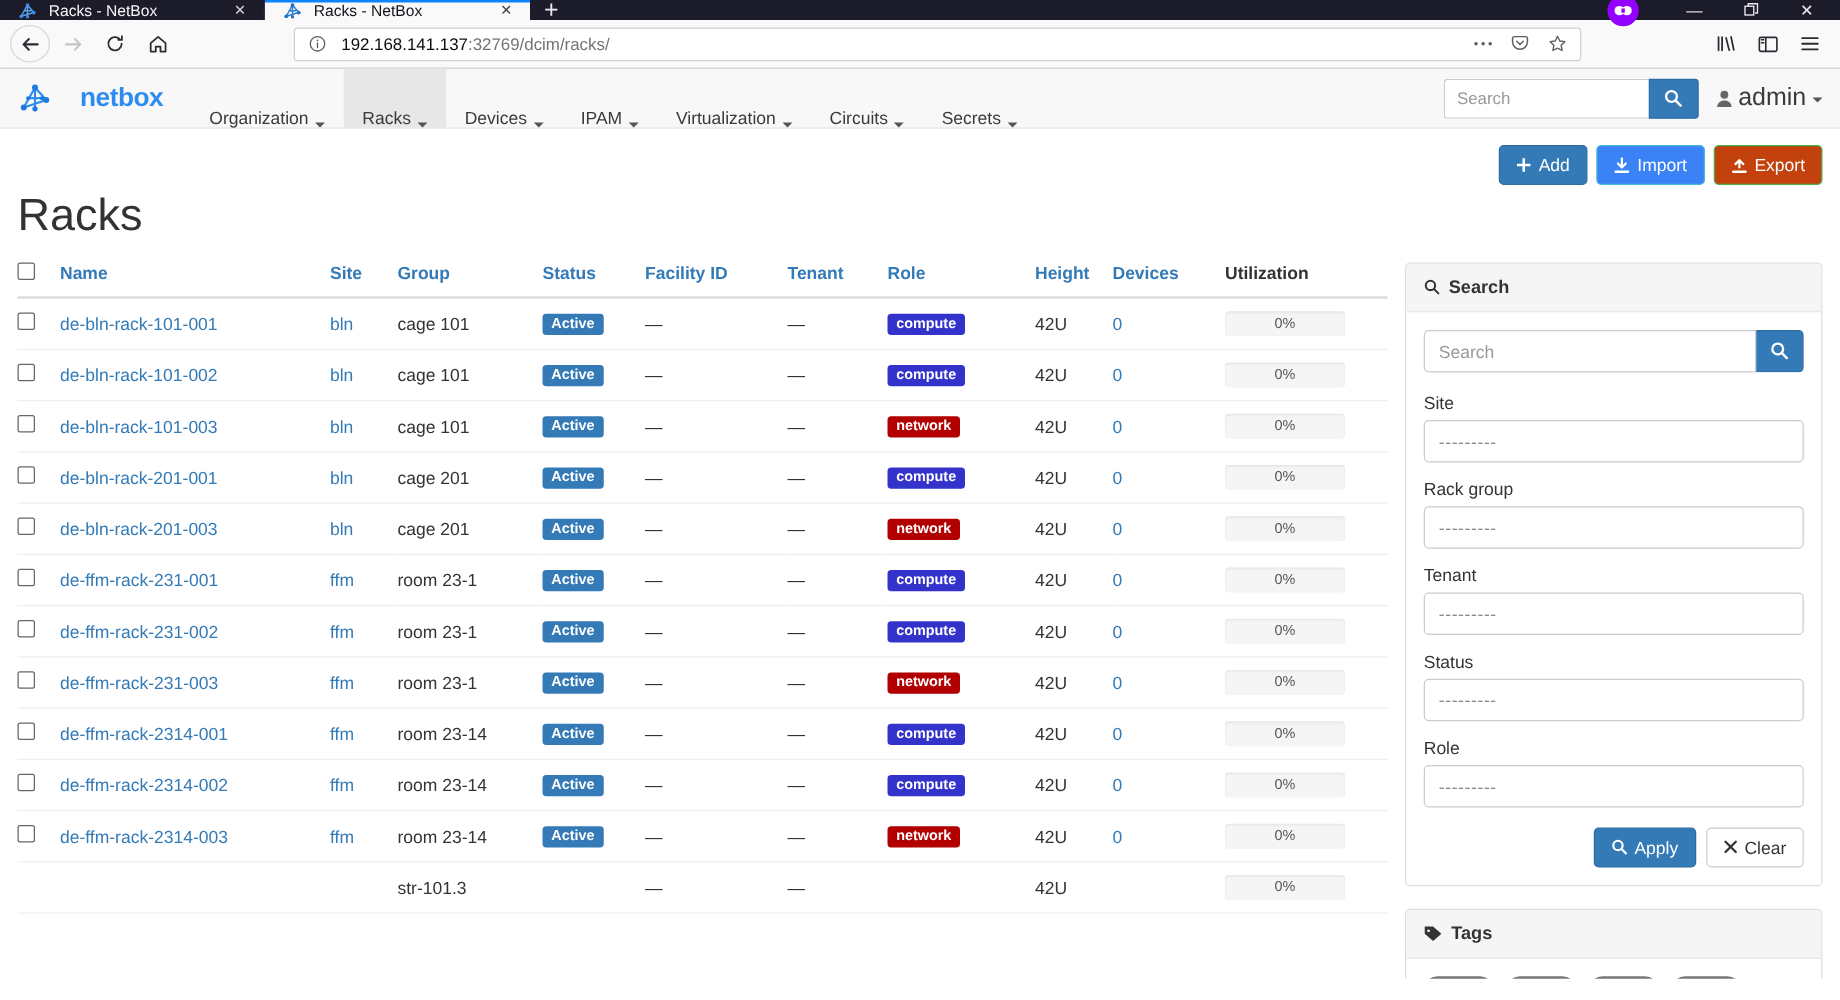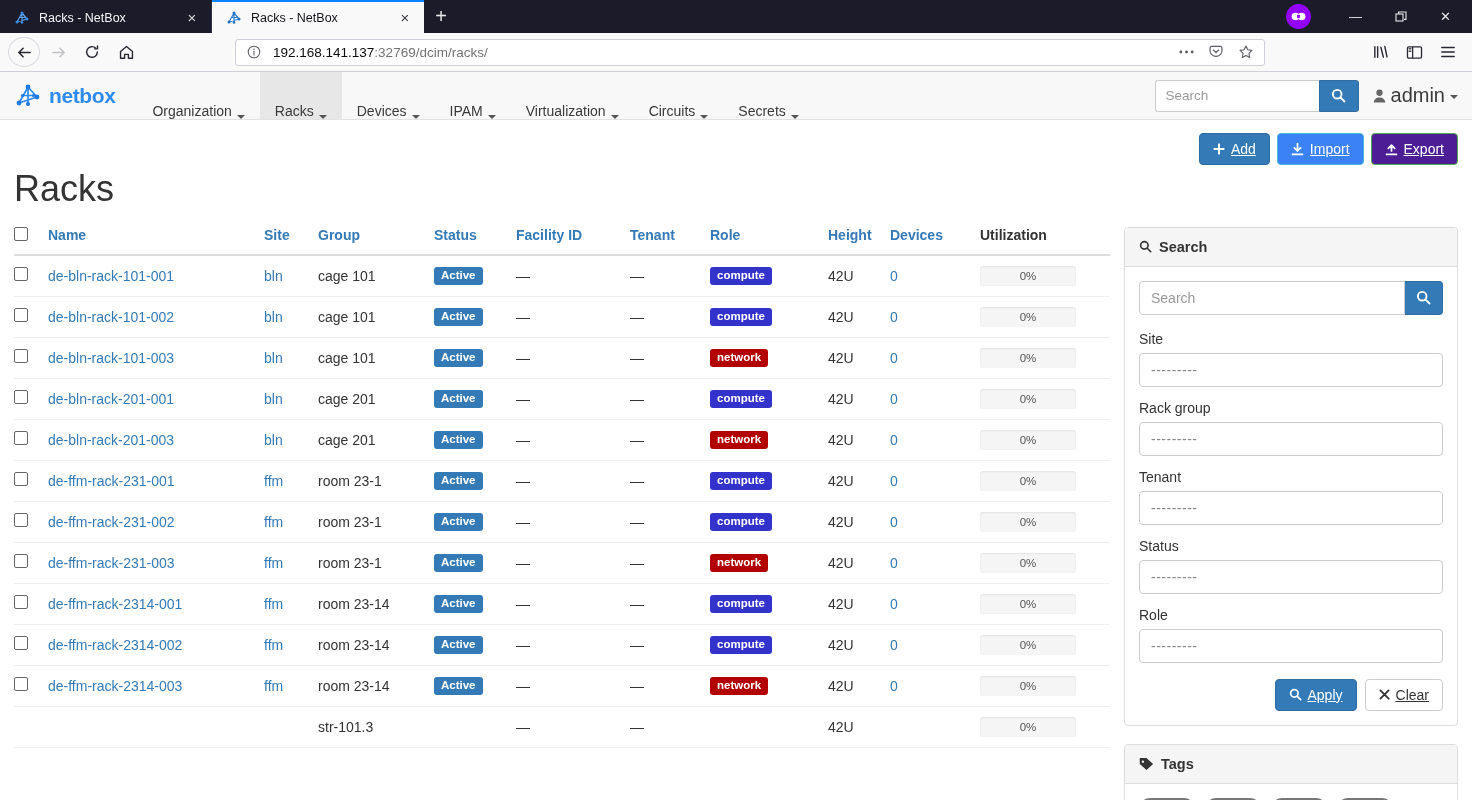--- a/index.html
+++ b/index.html
@@ -8,21 +8,21 @@
     width: 1472px; height: 800px;
     overflow: hidden;
     font-family: "Liberation Sans", sans-serif;
     background: #ffffff;
   }
 
   
   #browser-chrome { width: 1472px; background: #1c1b29; }
 
   #tabstrip {
-    height: 33px; display: flex; align-items: stretch;
+    height: 16px; display: flex; align-items: stretch;
     background: #1c1b29; position: relative;
   }
   .tab {
     display: flex; align-items: center; gap: 9px;
     padding: 0 10px 0 14px; min-width: 212px; max-width: 212px;
     position: relative; color: #f5f5f7; font-size: 12.5px;
     border-top: 2px solid transparent;
   }
   .tab.active {
     background: #f9f9fa; color: #15141a; border-top: 2px solid #0a84ff;
@@ -86,21 +86,21 @@
   
   #nb-navbar {
     height: 48px; background: #f8f8f8; border-bottom: 1px solid #e2e2e2;
     display: flex; align-items: stretch; padding: 0;
   }
   #nb-brand {
     display: flex; align-items: center; gap: 7px;
     padding: 0 22px 0 14px; text-decoration: none;
   }
   #nb-brand .brand-text {
-    font-size: 21px; font-weight: 700; color: #2e8bf0; letter-spacing: -.4px;
+    font-size: 21px; font-weight: 700; color: #2e8bf0; letter-spacing: -.4px; margin-left: 15px;
   }
   .nb-nav-item {
     display: flex; align-items: flex-end; gap: 5px; padding: 0 15px;
     font-size: 14px; color: #3a3a3a; cursor: pointer; white-space: nowrap;
   }
   .nb-nav-item.active { background: #e7e7e7; }
   .caret {
     width: 0; height: 0; border-left: 4px solid transparent;
     border-right: 4px solid transparent; border-top: 4px solid #555;
     display: inline-block; margin-top: 2px;
@@ -133,25 +133,24 @@
   }
   #action-bar {
     display: flex; justify-content: flex-end; gap: 7px;
     padding: 13px 14px 0 14px;
   }
   .btn {
     display: inline-flex; align-items: center; gap: 6px;
     height: 32px; padding: 0 13px; border-radius: 4px; font-size: 14px;
     color: #fff; cursor: pointer; border: 1px solid transparent;
     white-space: nowrap;
-    text-decoration: underline;
   }
   .btn-primary { background: #337ab7; border-color: #2e6da4; }
   .btn-info    { background: #3b82f6; border-color: #46b8da; }
-  .btn-success { background: #4c1d95; border-color: #4cae4c; }
+  .btn-success { background: #c2410c; border-color: #4cae4c; }
 
   #page-title {
     font-size: 36px; font-weight: 400; color: #333; margin: 4px 0 18px 14px;
     line-height: 1.1;
   }
 
   #content-row { display: flex; align-items: flex-start; gap: 0; }
   #table-col { width: 1110px; flex: 0 0 1110px; padding: 0 0 0 14px; }
   #side-col  { width: 348px; flex: 0 0 348px; padding-left: 14px; }
 

